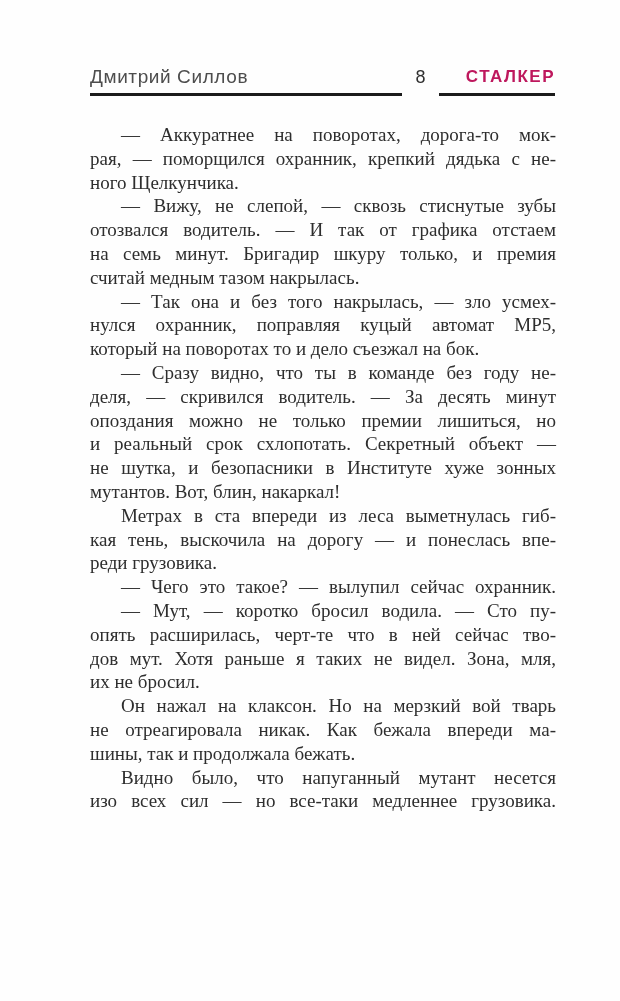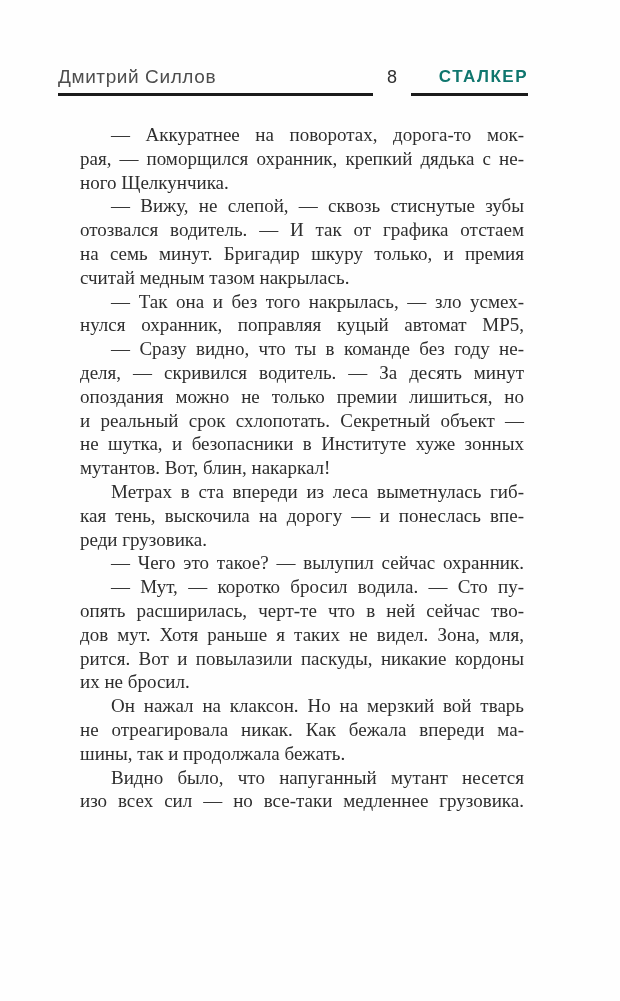--- a/index.html
+++ b/index.html
@@ -7,21 +7,21 @@
     padding: 0;
     background: #ffffff;
   }
   .page {
     position: relative;
     width: 620px;
     height: 1001px;
     background: #fefefe;
     overflow: hidden;
     box-sizing: border-box;
-    padding: 66px 65px 0 58px;
+    padding: 66px 65px 0 90px;
   }
   
   .header {
     display: flex;
     align-items: flex-end;
     font-family: "Liberation Sans", sans-serif;
   }
   .header-left {
     width: 315px;
     border-bottom: 3px solid #1b1b1b;
@@ -43,37 +43,36 @@
   .header-right {
     width: 117px;
     border-bottom: 3px solid #1b1b1b;
     padding-bottom: 6px;
     text-align: right;
   }
   .book-title {
     font-size: 17px;
     font-weight: 700;
     letter-spacing: 1.5px;
-    color: #0f766e;
+    color: #be185d;
   }
   
   .body-text {
     margin-top: 27px;
     width: 466px;
     font-family: "Liberation Serif", "DejaVu Serif", serif;
     font-size: 19px;
     line-height: 23.8px;
     color: #2e2e2e;
   }
   .paragraph { margin: 0; }
   .line {
     text-align: justify;
     text-align-last: justify;
     white-space: normal;
-    margin-left: 22px;
   }
   .line.last {
     text-align: left;
     text-align-last: left;
   }
   .line.indent {
     padding-left: 31px;
   }
 </style>
 </head>
@@ -102,20 +101,21 @@
     <div class="paragraph">
       <div class="line indent">— Вижу, не слепой, — сквозь стиснутые зубы</div>
       <div class="line">отозвался водитель. — И так от графика отстаем</div>
       <div class="line">на семь минут. Бригадир шкуру только, и премия</div>
       <div class="line last">считай медным тазом накрылась.</div>
     </div>
 
     <div class="paragraph">
       <div class="line indent">— Так она и без того накрылась, — зло усмех-</div>
       <div class="line">нулся охранник, поправляя куцый автомат МР5,</div>
+      <div class="line last">который на поворотах то и дело съезжал на бок.</div>
     </div>
 
     <div class="paragraph">
       <div class="line indent">— Сразу видно, что ты в команде без году не-</div>
       <div class="line">деля, — скривился водитель. — За десять минут</div>
       <div class="line">опоздания можно не только премии лишиться, но</div>
       <div class="line">и реальный срок схлопотать. Секретный объект —</div>
       <div class="line">не шутка, и безопасники в Институте хуже зонных</div>
       <div class="line last">мутантов. Вот, блин, накаркал!</div>
     </div>
@@ -127,21 +127,20 @@
     </div>
 
     <div class="paragraph">
       <div class="line indent">— Чего это такое? — вылупил сейчас охранник.</div>
     </div>
 
     <div class="paragraph">
       <div class="line indent">— Мут, — коротко бросил водила. — Сто пу-</div>
       <div class="line">опять расширилась, черт-те что в ней сейчас тво-</div>
       <div class="line">дов мут. Хотя раньше я таких не видел. Зона, мля,</div>
-      <div class="line">рится. Вот и повылазили паскуды, никакие кордоны</div>
       <div class="line last">их не бросил.</div>
     </div>
 
     <div class="paragraph">
       <div class="line indent">Он нажал на клаксон. Но на мерзкий вой тварь</div>
       <div class="line">не отреагировала никак. Как бежала впереди ма-</div>
       <div class="line last">шины, так и продолжала бежать.</div>
     </div>
 
     <div class="paragraph">

